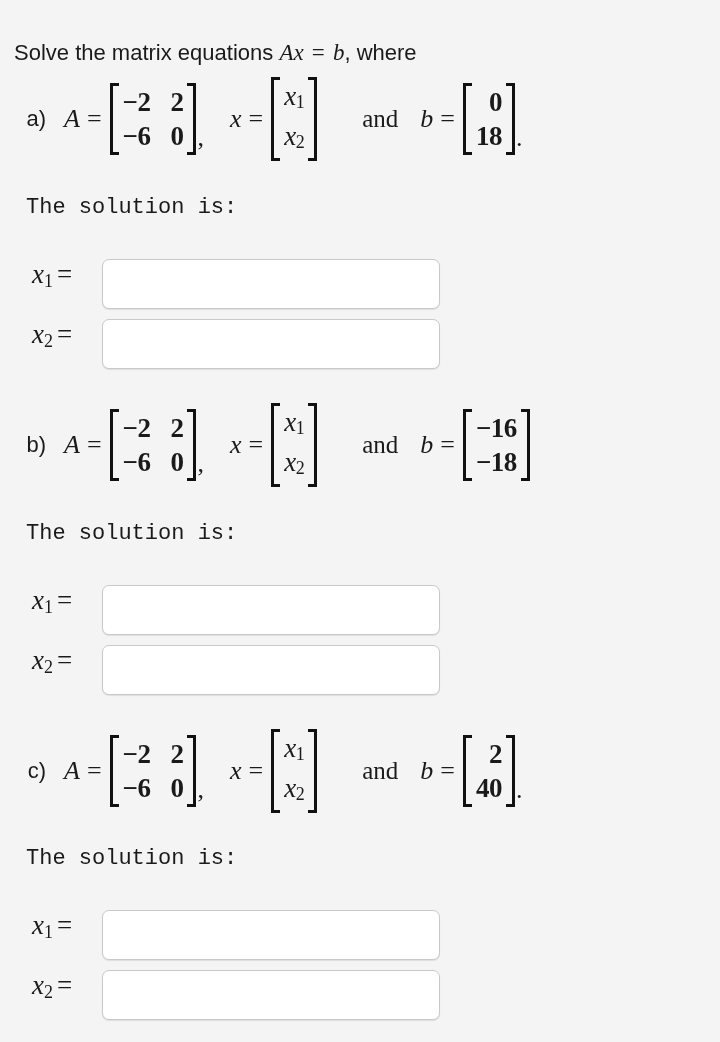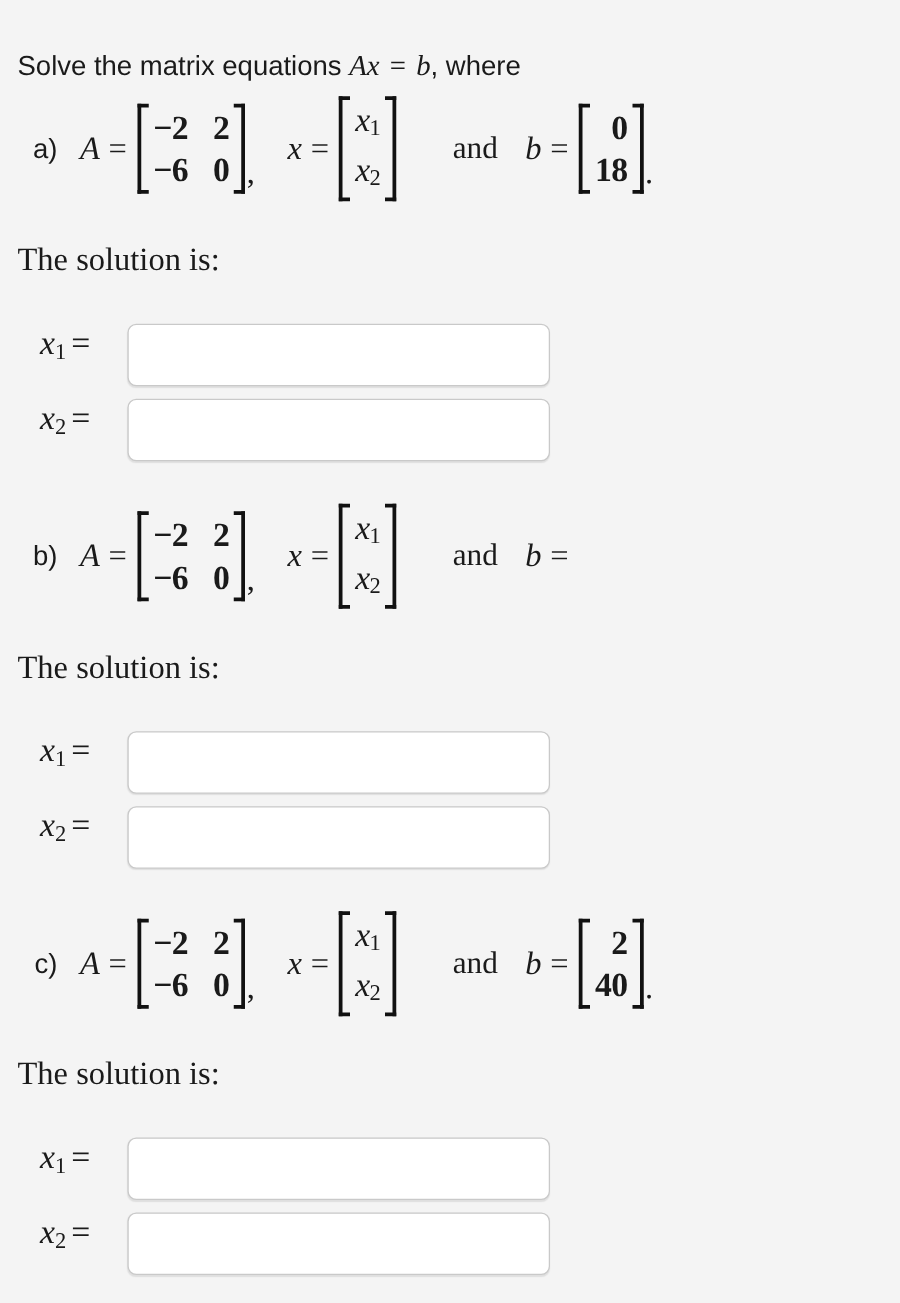--- a/index.html
+++ b/index.html
@@ -128,23 +128,23 @@
   .mcell.var sub {
     font-style: normal;
     font-size: 18px;
     vertical-align: -3px;
   }
   .mcell.num-r { text-align: right; }
 
   
   .solution-label {
     position: absolute;
-    left: 14px;
-    font-family: Liberation Serif, serif;
-    font-size: 26px;
+    left: 26px;
+    font-family: Liberation Mono, monospace;
+    font-size: 22px;
     line-height: 28px;
   }
 
   
   .ansrow {
     position: absolute;
     left: 0;
     width: 720px;
     height: 52px;
     display: flex;
@@ -288,20 +288,28 @@
       </span>
       <span class="brk brk-r"></span>
     </span>
 
     <span class="word">and</span>
     <span class="eqgap-sm"></span>
 
     <span class="sym">b</span>
     <span class="rel">=</span>
 
+    <span class="matrix">
+      <span class="brk brk-l"></span>
+      <span class="mgrid cols1">
+        <span class="mcell">−16</span>
+        <span class="mcell">−18</span>
+      </span>
+      <span class="brk brk-r"></span>
+    </span>
     <span class="period"></span>
   </div>
 
   <div class="solution-label" style="top:520px;">The solution is:</div>
 
   <div class="ansrow" style="top:585px;">
     <span class="anslabel"><span>x</span><sub>1</sub><span class="eqsign">=</span></span>
     <input class="ansbox" type="text" value="" style="">
   </div>
 

